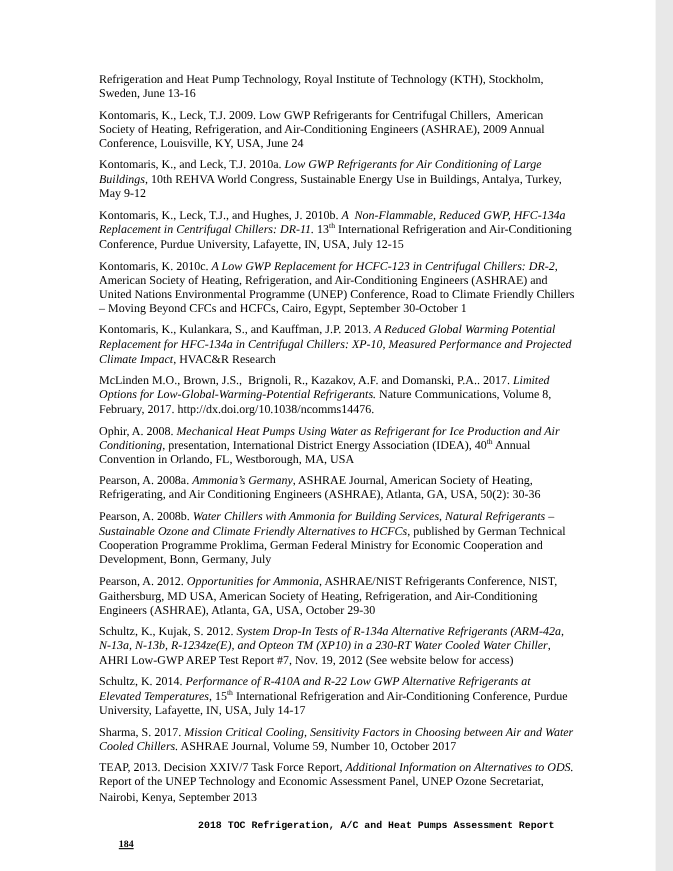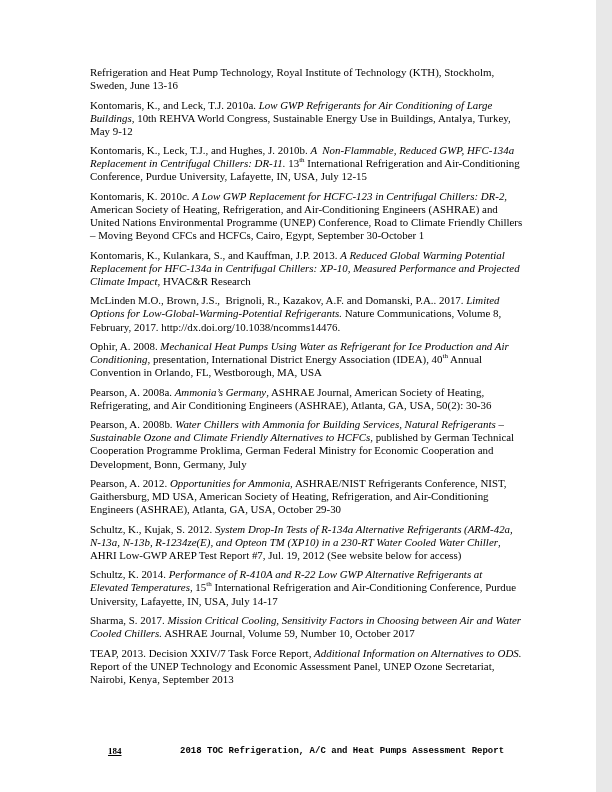--- a/index.html
+++ b/index.html
@@ -41,46 +41,47 @@
     top: 746px;
     left: 0;
     width: 612px;
     font-size: 9px;
     font-weight: bold;
     line-height: 11px;
   }
   .footer .pagenum {
     position: absolute;
     left: 108px;
-    top: 0;
+    top: 16px;
     text-decoration: underline;
   }
   .footer .report-title {
     position: absolute;
     left: 180px;
     top: 0;
     font-family: Liberation Mono, monospace;
   }
 </style>
 </head>
 <body>
 
 <div class="page">
   <div class="content">
       <p class="ref"><span class="rm">Refrigeration and Heat Pump Technology, Royal Institute of Technology (KTH), Stockholm, Sweden, June 13-16</span></p>
+      <p class="ref"><span class="rm">Kontomaris, K., Leck, T.J. 2009. Low GWP Refrigerants for Centrifugal Chillers,  American Society of Heating, Refrigeration, and Air-Conditioning Engineers (ASHRAE), 2009 Annual Conference, Louisville, KY, USA, June 24</span></p>
       <p class="ref"><span class="rm">Kontomaris, K., and Leck, T.J. 2010a. </span><span class="it">Low GWP Refrigerants for Air Conditioning of Large Buildings</span><span class="rm">, 10th REHVA World Congress, Sustainable Energy Use in Buildings, Antalya, Turkey, May 9-12</span></p>
       <p class="ref"><span class="rm">Kontomaris, K., Leck, T.J., and Hughes, J. 2010b. </span><span class="it">A  Non-Flammable, Reduced GWP, HFC-134a Replacement in Centrifugal Chillers: DR-11.</span><span class="rm"> 13</span><span class="sup">th</span><span class="rm"> International Refrigeration and Air-Conditioning Conference, Purdue University, Lafayette, IN, USA, July 12-15</span></p>
       <p class="ref"><span class="rm">Kontomaris, K. 2010c. </span><span class="it">A Low GWP Replacement for HCFC-123 in Centrifugal Chillers: DR-2</span><span class="rm">, American Society of Heating, Refrigeration, and Air-Conditioning Engineers (ASHRAE) and United Nations Environmental Programme (UNEP) Conference, Road to Climate Friendly Chillers – Moving Beyond CFCs and HCFCs, Cairo, Egypt, September 30-October 1</span></p>
       <p class="ref"><span class="rm">Kontomaris, K., Kulankara, S., and Kauffman, J.P. 2013. </span><span class="it">A Reduced Global Warming Potential Replacement for HFC-134a in Centrifugal Chillers: XP-10, Measured Performance and Projected Climate Impact</span><span class="rm">, HVAC&amp;R Research</span></p>
       <p class="ref"><span class="rm">McLinden M.O., Brown, J.S.,  Brignoli, R., Kazakov, A.F. and Domanski, P.A.. 2017. </span><span class="it">Limited Options for Low-Global-Warming-Potential Refrigerants.</span><span class="rm"> Nature Communications, Volume 8, February, 2017. http://dx.doi.org/10.1038/ncomms14476.</span></p>
       <p class="ref"><span class="rm">Ophir, A. 2008. </span><span class="it">Mechanical Heat Pumps Using Water as Refrigerant for Ice Production and Air Conditioning</span><span class="rm">, presentation, International District Energy Association (IDEA), 40</span><span class="sup">th</span><span class="rm"> Annual Convention in Orlando, FL, Westborough, MA, USA</span></p>
       <p class="ref"><span class="rm">Pearson, A. 2008a. </span><span class="it">Ammonia’s Germany</span><span class="rm">, ASHRAE Journal, American Society of Heating, Refrigerating, and Air Conditioning Engineers (ASHRAE), Atlanta, GA, USA, 50(2): 30-36</span></p>
       <p class="ref"><span class="rm">Pearson, A. 2008b. </span><span class="it">Water Chillers with Ammonia for Building Services, Natural Refrigerants – Sustainable Ozone and Climate Friendly Alternatives to HCFCs</span><span class="rm">, published by German Technical Cooperation Programme Proklima, German Federal Ministry for Economic Cooperation and Development, Bonn, Germany, July</span></p>
       <p class="ref"><span class="rm">Pearson, A. 2012. </span><span class="it">Opportunities for Ammonia</span><span class="rm">, ASHRAE/NIST Refrigerants Conference, NIST, Gaithersburg, MD USA, American Society of Heating, Refrigeration, and Air-Conditioning Engineers (ASHRAE), Atlanta, GA, USA, October 29-30</span></p>
-      <p class="ref"><span class="rm">Schultz, K., Kujak, S. 2012. </span><span class="it">System Drop-In Tests of R-134a Alternative Refrigerants (ARM-42a, N-13a, N-13b, R-1234ze(E), and Opteon TM (XP10) in a 230-RT Water Cooled Water Chiller</span><span class="rm">, AHRI Low-GWP AREP Test Report #7, Jul. 19, 2012 (See website below for access)</span></p>
+      <p class="ref"><span class="rm">Schultz, K., Kujak, S. 2012. </span><span class="it">System Drop-In Tests of R-134a Alternative Refrigerants (ARM-42a, N-13a, N-13b, R-1234ze(E), and Opteon TM (XP10) in a 230-RT Water Cooled Water Chiller</span><span class="rm">, AHRI Low-GWP AREP Test Report #7, Nov. 19, 2012 (See website below for access)</span></p>
       <p class="ref"><span class="rm">Schultz, K. 2014. </span><span class="it">Performance of R-410A and R-22 Low GWP Alternative Refrigerants at Elevated Temperatures</span><span class="rm">, 15</span><span class="sup">th</span><span class="rm"> International Refrigeration and Air-Conditioning Conference, Purdue University, Lafayette, IN, USA, July 14-17</span></p>
       <p class="ref"><span class="rm">Sharma, S. 2017. </span><span class="it">Mission Critical Cooling, Sensitivity Factors in Choosing between Air and Water Cooled Chillers.</span><span class="rm"> ASHRAE Journal, Volume 59, Number 10, October 2017</span></p>
       <p class="ref"><span class="rm">TEAP, 2013. Decision XXIV/7 Task Force Report, </span><span class="it">Additional Information on Alternatives to ODS.</span><span class="rm"> Report of the UNEP Technology and Economic Assessment Panel, UNEP Ozone Secretariat, Nairobi, Kenya, September 2013</span></p>
     </div>
   <div class="footer">
     <span class="pagenum">184</span>
     <span class="report-title">2018 TOC Refrigeration, A/C and Heat Pumps Assessment Report</span>
   </div>
 </div>
 

